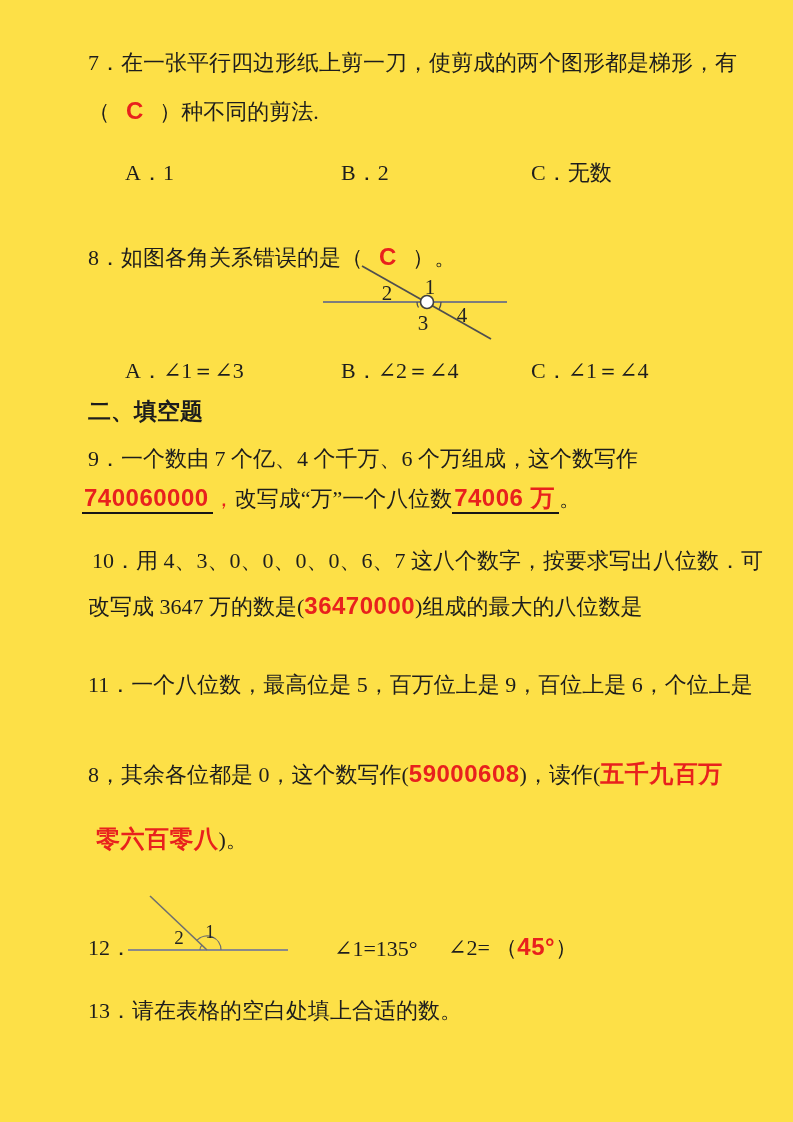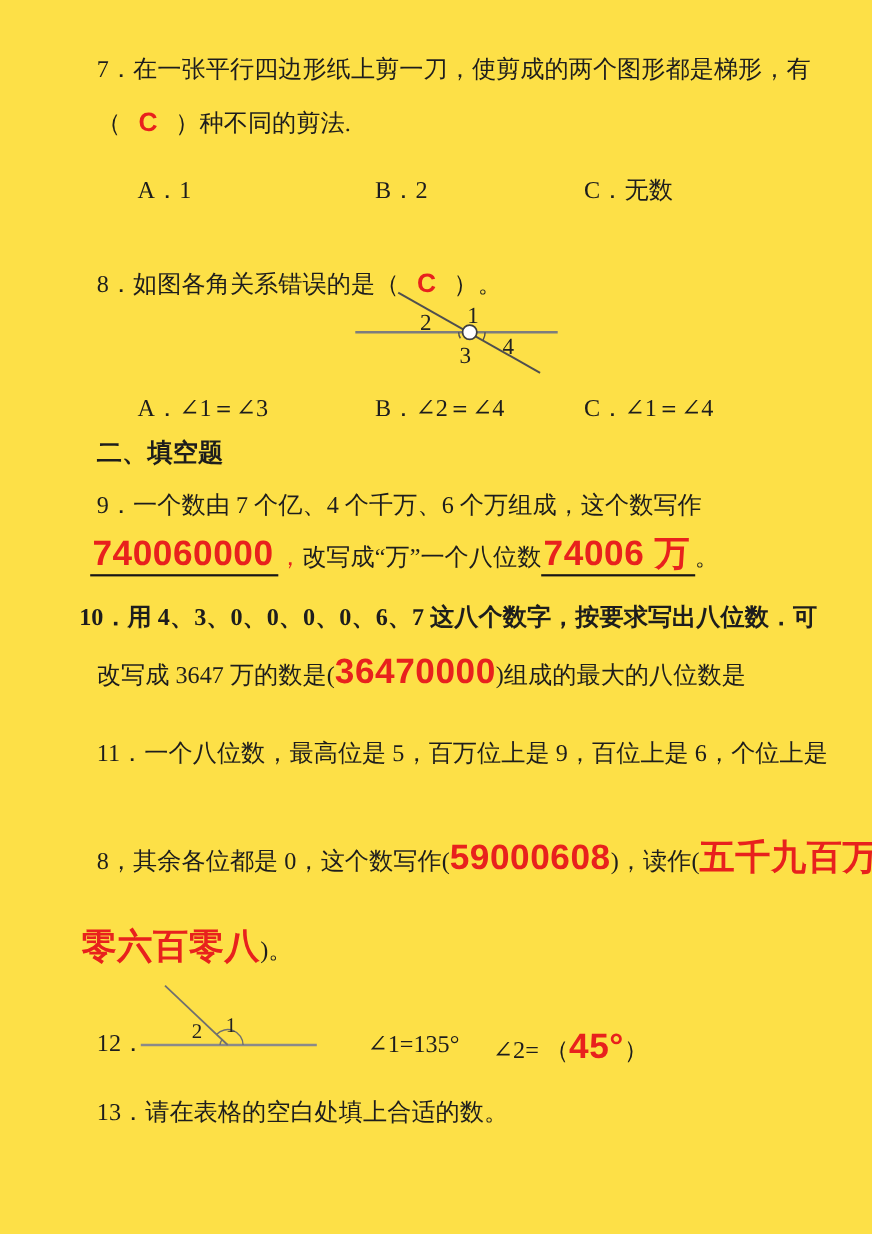--- a/index.html
+++ b/index.html
@@ -12,21 +12,21 @@
     background: #fde047;
     font-family: "Liberation Serif", "DejaVu Serif", serif;
     font-size: 22px;
     color: var(--ink);
     overflow: hidden;
   }
   .line { position: absolute; white-space: nowrap; }
   .red-ans {
     font-family: "Liberation Sans", "DejaVu Sans", sans-serif;
     font-weight: 700;
-    font-size: 32px;
+    font-size: 24px;
     color: var(--red);
     letter-spacing: 0.5px;
   }
   .choice-ans {
     font-family: "Liberation Sans", "DejaVu Sans", sans-serif;
     font-weight: 700;
     font-size: 24px;
     color: var(--red);
     margin: 0 16px;
   }
@@ -83,30 +83,30 @@
     <span class="opt opt-c">C．∠1＝∠4</span>
   </div>
 
   <div class="line sec-header" style="left:88px; top:396px;">二、填空题</div>
 
   <div class="line" style="left:88px; top:444px;text-align:center;">9．一个数由 7 个亿、4 个千万、6 个万组成，这个数写作</div>
   <div class="line" style="left:82px; top:482px;">
     <span class="red-ans ul">740060000</span><span class="red-comma">，</span><span>改写成“万”一个八位数</span><span class="red-ans ul">74006 万</span><span>。</span>
   </div>
 
-  <div class="line" style="left:72px; top:546px;font-weight:bold;">10．用 4、3、0、0、0、0、6、7 这八个数字，按要求写出八位数．可</div>
+  <div class="line" style="left:92px; top:546px;">10．用 4、3、0、0、0、0、6、7 这八个数字，按要求写出八位数．可</div>
   <div class="line" style="left:88px; top:592px;">
     <span>改写成 3647 万的数是(</span><span class="red-ans">36470000</span><span>)组成的最大的八位数是</span>
   </div>
 
   <div class="line" style="left:88px; top:670px;">11．一个八位数，最高位是 5，百万位上是 9，百位上是 6，个位上是</div>
   <div class="line" style="left:88px; top:758px;">
     <span>8，其余各位都是 0，这个数写作(</span><span class="red-ans">59000608</span><span>)，读作(</span><span class="red-ans">五千九百万</span>
   </div>
-  <div class="line" style="left:74px; top:823px;margin-top:16px;">
+  <div class="line" style="left:96px; top:823px;">
     <span class="red-ans">零六百零八</span><span>)。</span>
   </div>
 
   <div class="line" style="left:88px; top:933px;">12．</div>
 
   <svg style="position:absolute; left:122px; top:888px;" width="170" height="72" viewBox="0 0 170 72">
     <line x1="6" y1="62" x2="166" y2="62" stroke="#8a8a8a" stroke-width="2.2"></line>
     <line x1="85" y1="62" x2="28" y2="8" stroke="#6f6f6f" stroke-width="1.6"></line>
     <path d="M 99 62 A 14 14 0 0 0 74.8 52.4" fill="none" stroke="#6f6f6f" stroke-width="1.3"></path>
     <path d="M 79.9 57.2 A 7 7 0 0 0 78 62" fill="none" stroke="#6f6f6f" stroke-width="1.2"></path>

